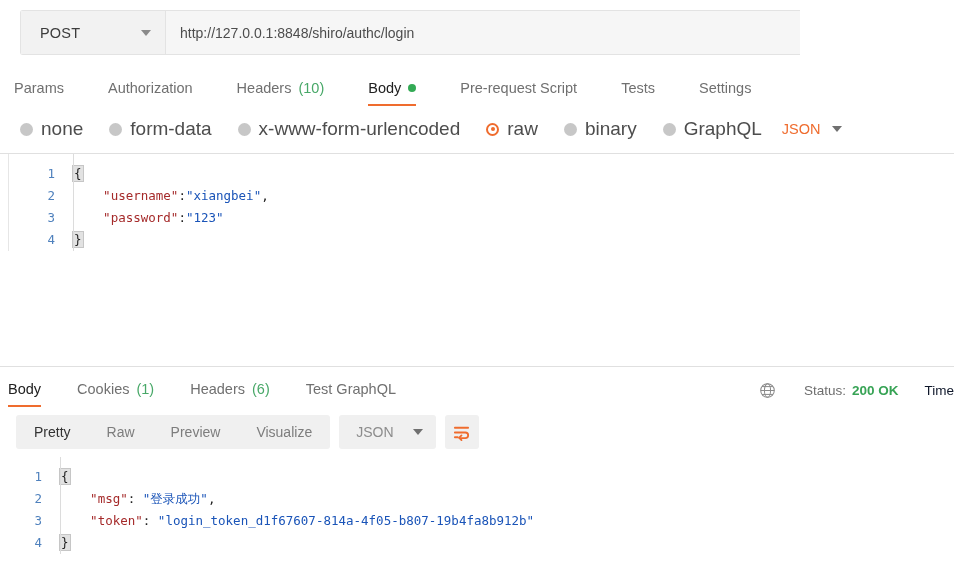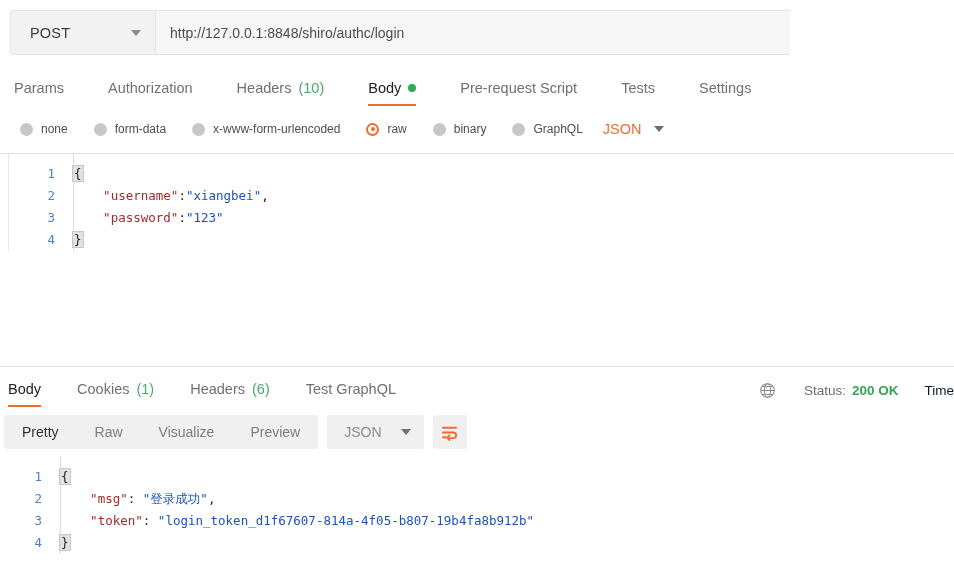--- a/index.html
+++ b/index.html
@@ -13,21 +13,21 @@
   #app {
     position: relative;
     width: 954px; height: 587px;
     background: #ffffff;
   }
 
   
   .url-bar {
     display: flex;
     align-items: stretch;
-    margin: 10px 0 0 10px;
+    margin: 10px 0 0 20px;
     height: 45px;
     width: 780px;
     border: 1px solid #e3e3e3;
     border-right: none;
     border-radius: 3px 0 0 3px;
     background: #f2f2f2;
   }
   .method-select {
     width: 145px;
     display: flex;
@@ -108,21 +108,21 @@
     padding-left: 20px;
     margin-top: 5px;
     gap: 0;
   }
   .radio-item {
     display: flex;
     align-items: center;
     gap: 8px;
     margin-right: 26px;
     cursor: pointer;
-    font-size: 12px;
+    font-size: 19px;
     color: #4d4d4d;
     white-space: nowrap;
   }
   .radio {
     width: 13px; height: 13px;
     border-radius: 50%;
     background: #c7c7c7;
     flex: none;
   }
   .radio.on {
@@ -232,21 +232,21 @@
   }
   .globe-icon { margin-right: 28px; display: flex; align-items: center; }
   .status-label { color: #6e6e6e; margin-right: 6px; }
   .status-value { color: #37a355; font-weight: bold; }
   .time-label { color: #0f172a; margin-left: 26px; }
 
   
   .res-toolbar {
     display: flex;
     align-items: center;
-    padding: 8px 0 8px 4px;
+    padding: 8px 0 8px 16px;
     gap: 9px;
   }
   .pill-group {
     display: flex;
     align-items: center;
     background: #f0f0f0;
     border-radius: 3px;
     height: 34px;
   }
   .pill {
@@ -415,24 +415,24 @@
 
   <div class="res-toolbar">
     <div class="pill-group">
       <div class="pill active">
         <span>Pretty</span>
       </div>
       <div class="pill">
         <span>Raw</span>
       </div>
       <div class="pill">
+        <span>Preview</span>
+      </div>
+      <div class="pill">
         <span>Visualize</span>
-      </div>
-      <div class="pill">
-        <span>Preview</span>
       </div>
     </div>
 
     <div class="fmt-group">
       <span class="fmt-label">JSON</span>
       <span class="caret-sm"></span>
     </div>
 
     <div class="wrap-btn">
       <svg width="19" height="19" viewBox="0 0 20 20" fill="none" stroke="#ef6c2e" stroke-width="1.9" stroke-linecap="round">

